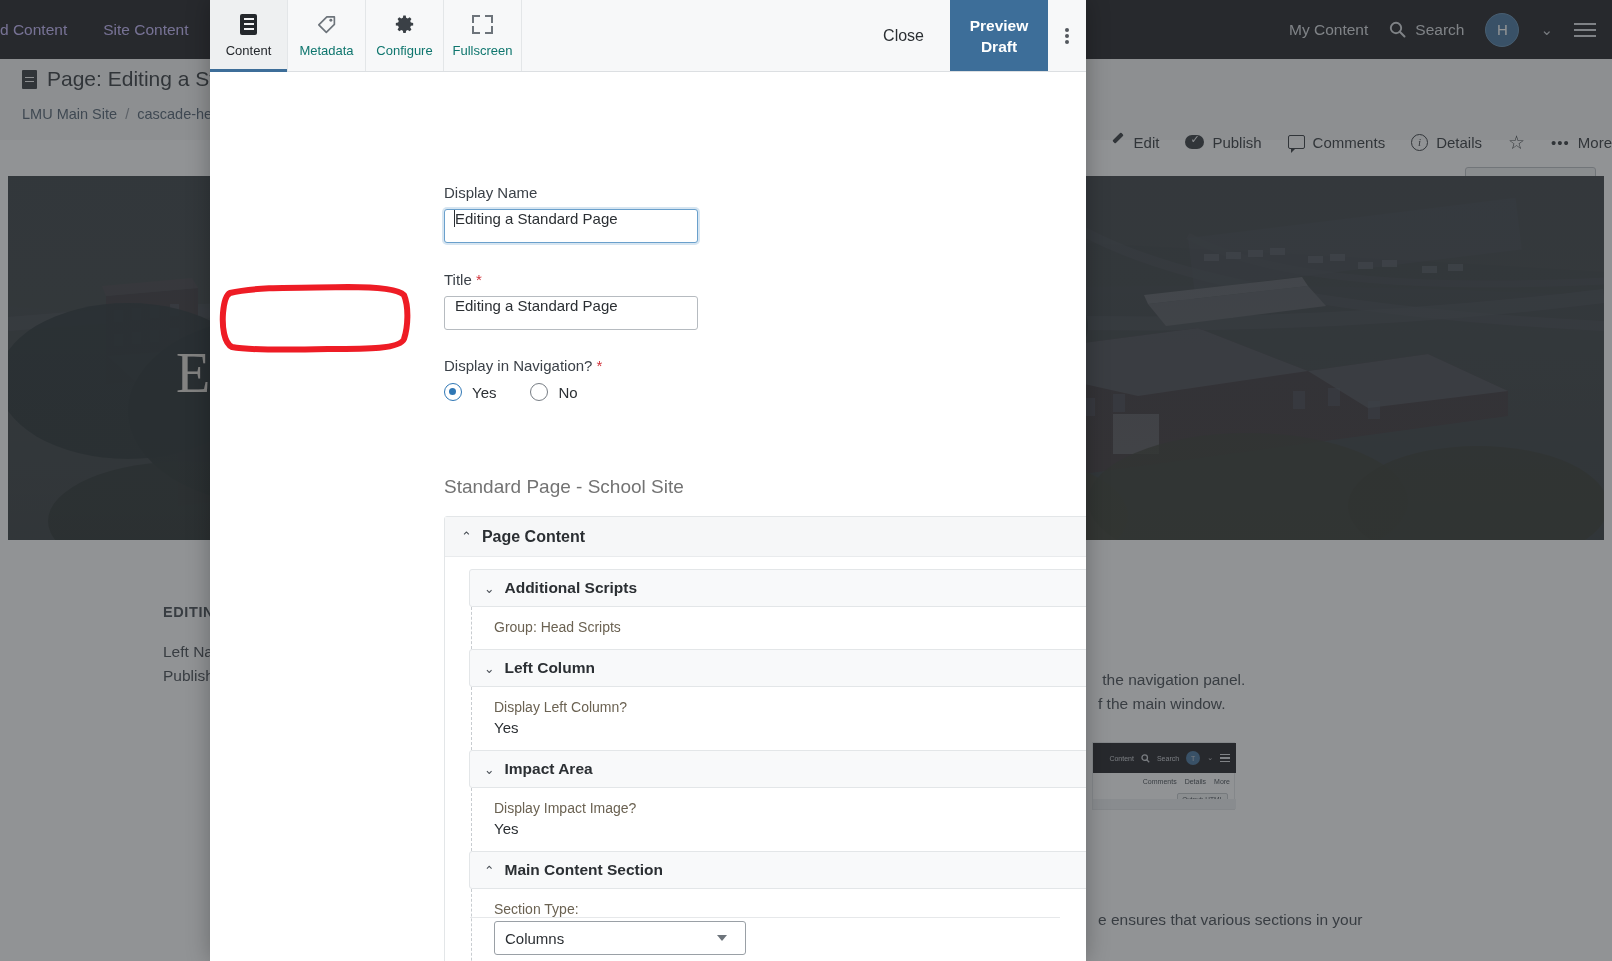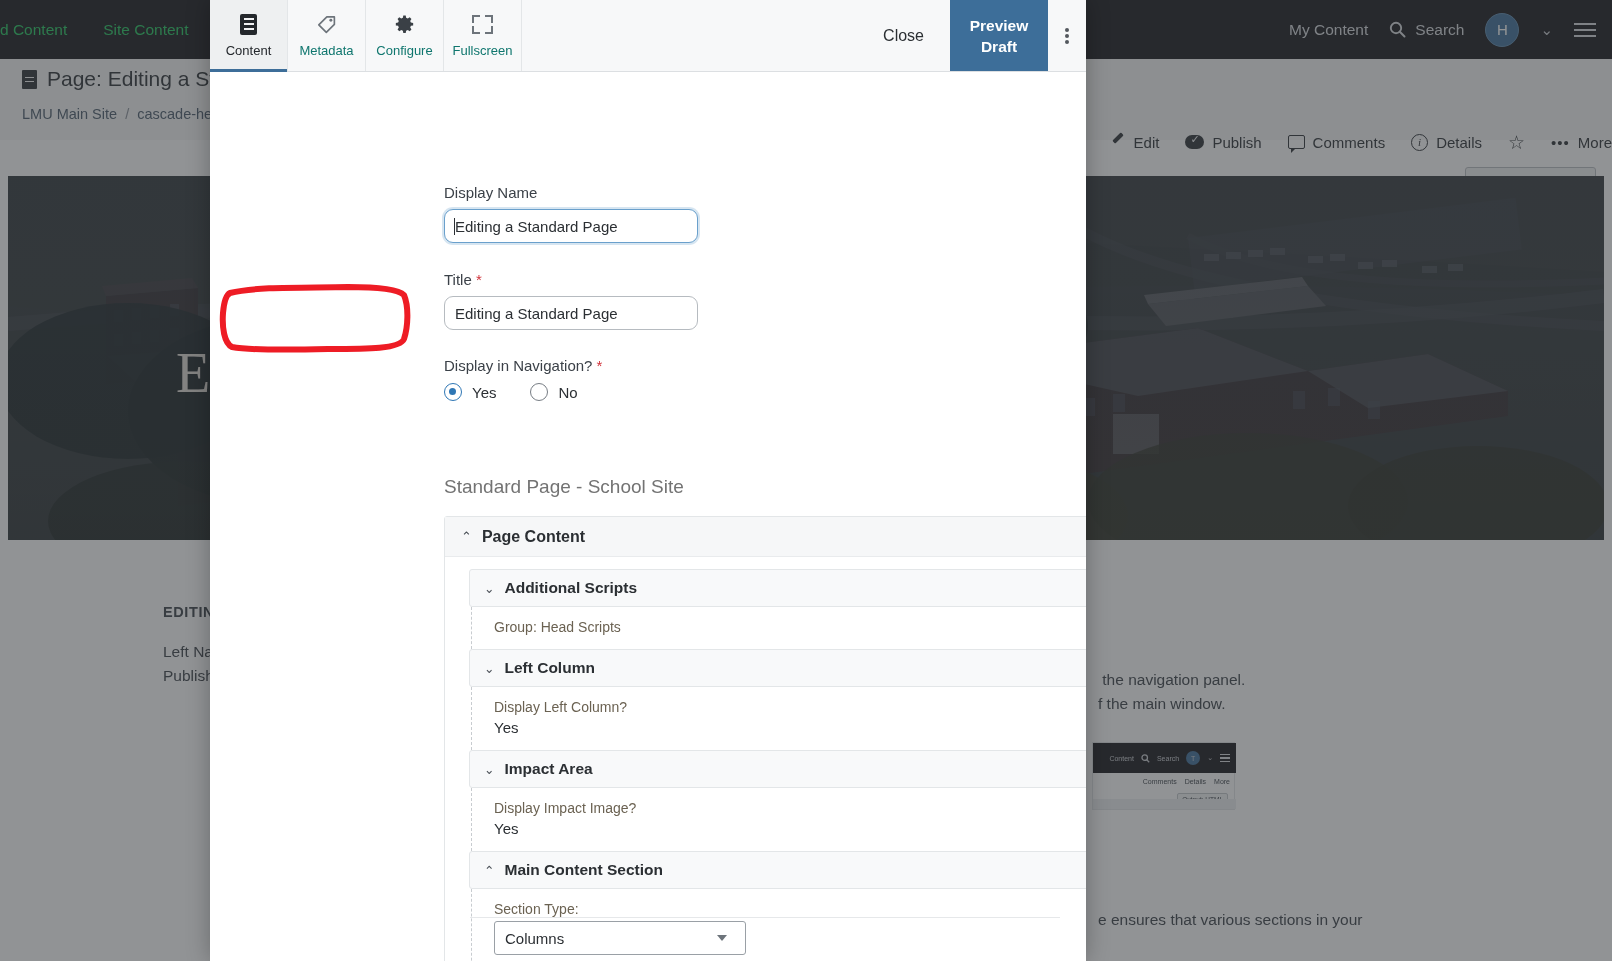--- a/index.html
+++ b/index.html
@@ -14,21 +14,21 @@
   
   .bg-app { position: absolute; inset: 0; }
 
   .bg-topnav {
     position: absolute; left: 0; top: 0; width: 1612px; height: 59px;
     background: #15151a;
     display: flex; align-items: center;
   }
   .bg-topnav .nav-left { display: flex; align-items: center; gap: 36px; padding-left: 0px; }
   .bg-topnav .nav-item {
-    color: #22c55e; font-size: 15.5px; white-space: nowrap;
+    color: #c4b5fd; font-size: 15.5px; white-space: nowrap;
   }
   .bg-topnav .nav-right {
     position: absolute; right: 16px; top: 0; height: 59px;
     display: flex; align-items: center; gap: 21px;
   }
   .bg-topnav .nav-right .nav-item { color: #d7dade; }
   .nav-search { display: flex; align-items: center; gap: 9px; }
   .avatar-circ {
     width: 34px; height: 34px; border-radius: 50%;
     background: #3d6e99; color: #fff; font-size: 15px;
@@ -195,23 +195,23 @@
   .btn-kebab {
     width: 38px; display:flex; align-items:center; justify-content:center;
   }
   .btn-kebab .dot { width:4px;height:4px;border-radius:50%;background:#53585e;display:block;margin:2px 0; }
 
   
   .modal-body { position:relative; padding: 44px 0 0 0; height: 889px; }
   .fld-label { font-size: 15px; color: #3b4148; margin-bottom: 8px; }
   .req { color: #d0323a; }
   .txtin {
-    width: 254px; height: 34px; border: 1px solid #b6bbc0; border-radius: 9px;
+    width: 254px; height: 34px; border: 1px solid #b6bbc0; border-radius: 3px;
     font-size: 15px; color: #2b2f33; padding: 0 10px; background:#fff;
-    display:flex; align-items:center;
+    display:flex; align-items:flex-start;
   }
   .txtin.focused { border-color: #6aa0cc; box-shadow: 0 0 0 2px rgba(106,160,204,.28); position:relative; }
   .caret { width:1px; height:17px; background:#2b2f33; position:absolute; left:9px; }
 
   .grp { position:absolute; left: 234px; }
 
   .radio-row { display:flex; align-items:center; gap: 34px; margin-top: 9px; }
   .radio { display:flex; align-items:center; gap: 10px; font-size:15px; color:#2b2f33; }
   .rdot { width:18px;height:18px;border-radius:50%;border:1.7px solid #777d84; background:#fff; position:relative; }
   .rdot.sel { border-color:#2f77b5; }

